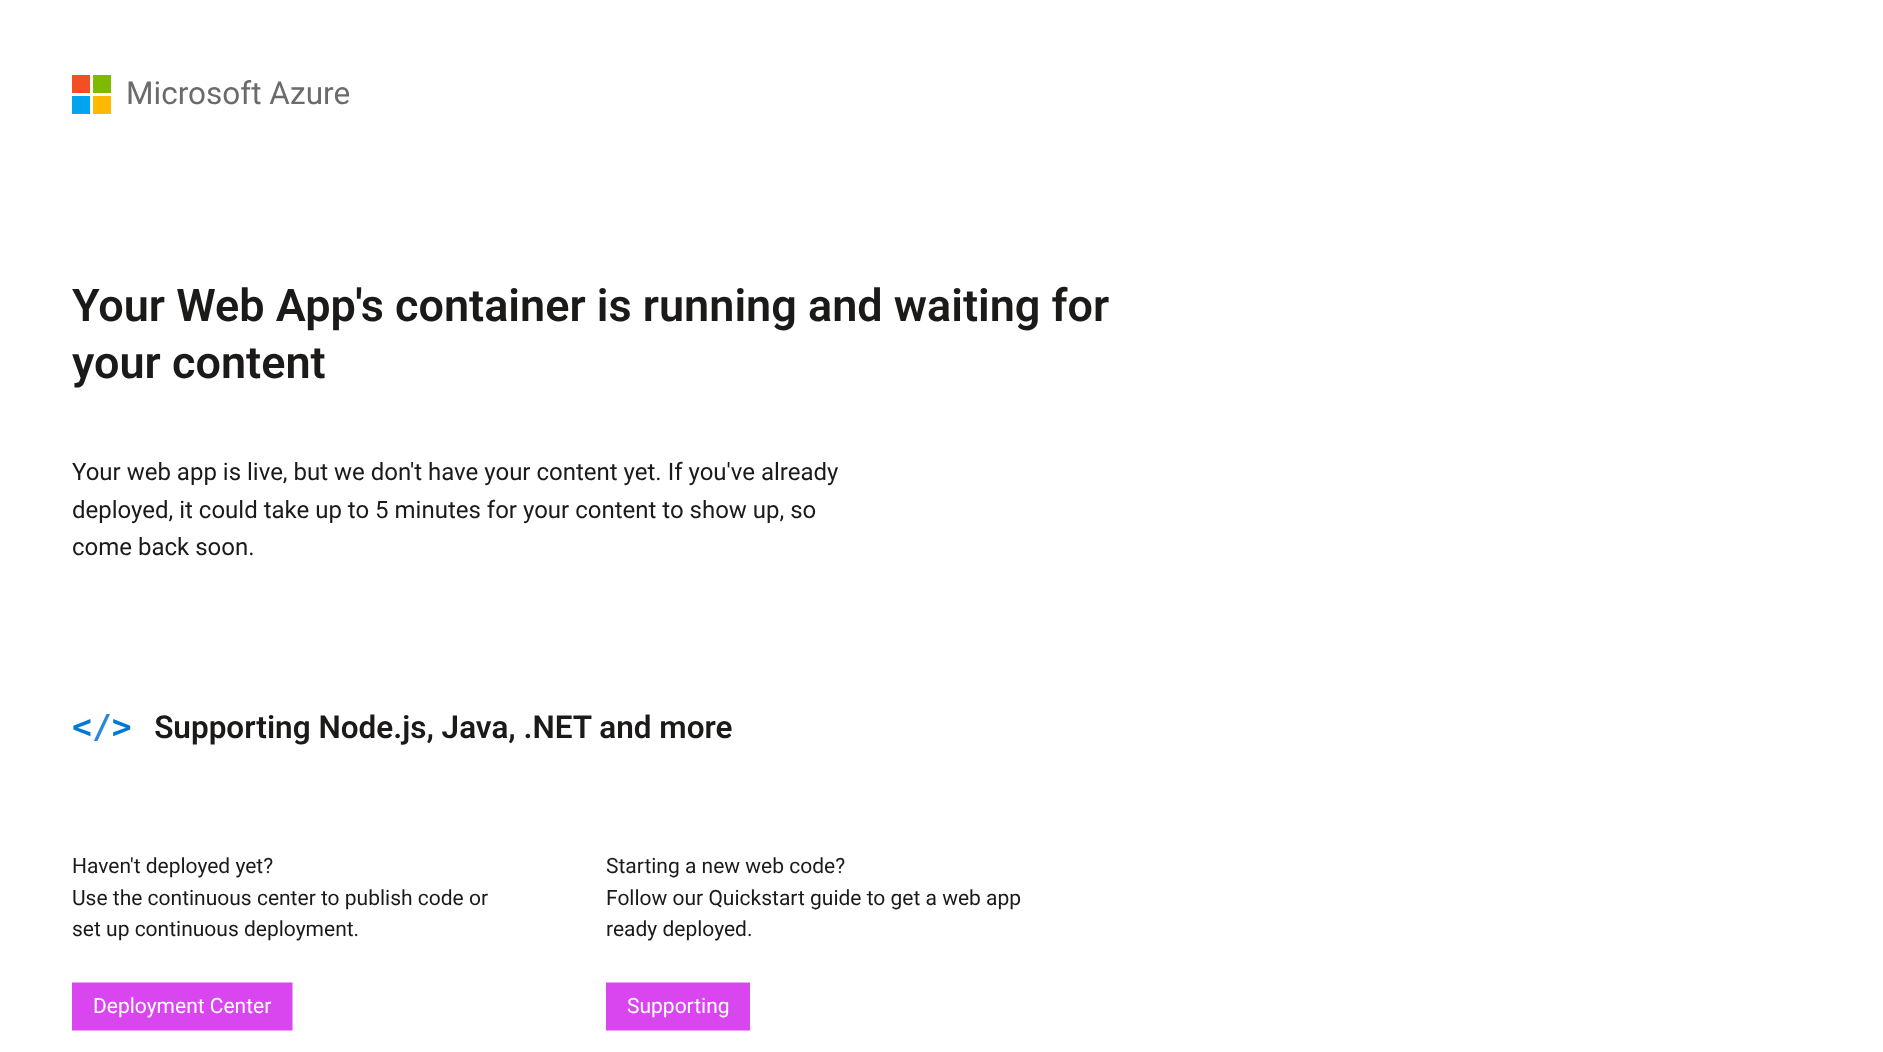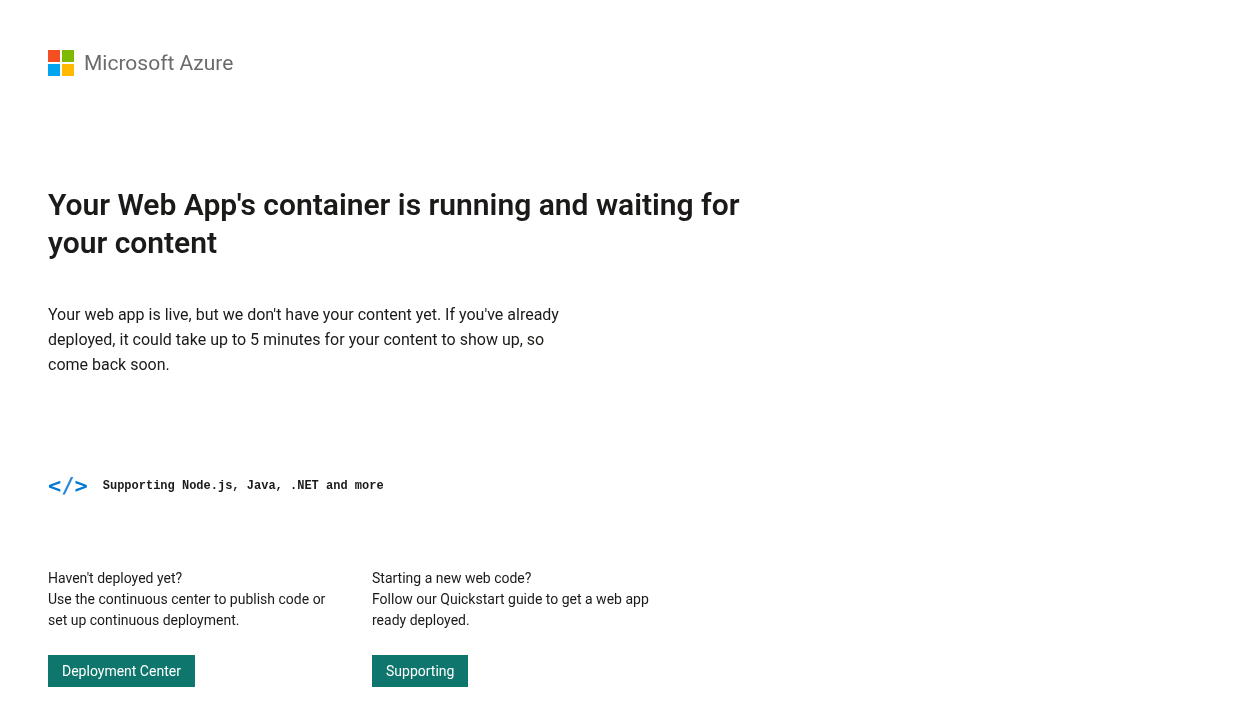--- a/index.html
+++ b/index.html
@@ -63,36 +63,36 @@
   }
   .code-icon {
     font-family: "Segoe UI", monospace;
     font-size: 22px;
     font-weight: 600;
     color:#0078d4;
     letter-spacing: -1px;
     white-space: nowrap;
   }
   .code-icon .slash { color:#2b88d8; padding:0 1px;}
-  .support-text { font-size: 12px; font-weight:600;font-family:Liberation Mono, monospace; }
+  .support-text { font-size: 21px; font-weight:600; }
   .cards {
     display: flex;
-    gap: 24px;
+    gap: 56px;
   }
   .card { max-width: 300px; }
   .card p {
     font-size: 14px;
     line-height: 1.5;
     color:#1b1a19;
     margin-bottom: 24px;
   }
   .card p .q { display:block; }
   .btn {
     display:inline-block;
-    background:#0f766e;
+    background:#d946ef;
     color:#fff;
     font-size:14px;
     padding:8px 14px;
     border:none;
     cursor:pointer;
     font-family:inherit;
   }
   .illustration {
     width: 320px;
     flex-shrink:0;

